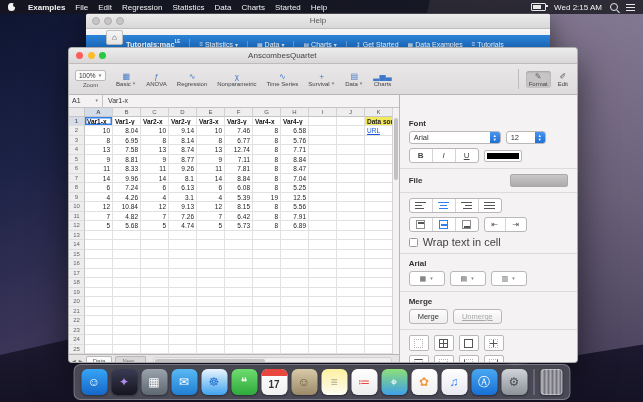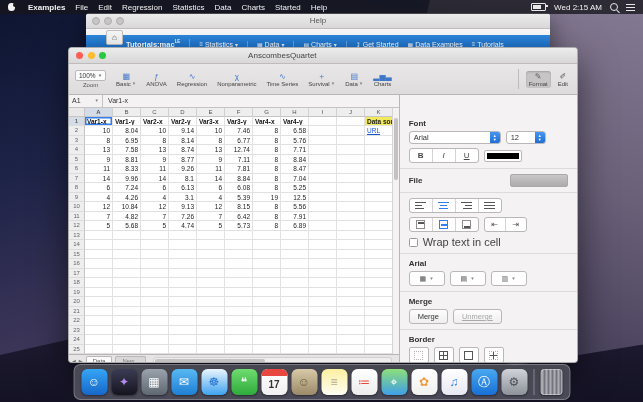--- a/index.html
+++ b/index.html
@@ -798,21 +798,20 @@
         <span class="dropbtn">▤<span class="car">▼</span></span>
         <span class="dropbtn">▥<span class="car">▼</span></span>
       </div>
       <div class="divider"></div>
       <div class="sec-label">Merge</div>
       <div class="irow">
         <span class="pushbtn">Merge</span>
         <span class="pushbtn disabled">Unmerge</span>
       </div>
       <div class="divider"></div>
-      <div class="sec-label">Border</div>
       <div class="irow">
         <span class="bbtn">
             <i class="bic"></i>
           </span>
         <span class="bbtn">
             <i class="bic b-all"></i>
           </span>
         <span class="bbtn">
             <i class="bic b-out"></i>
           </span>

